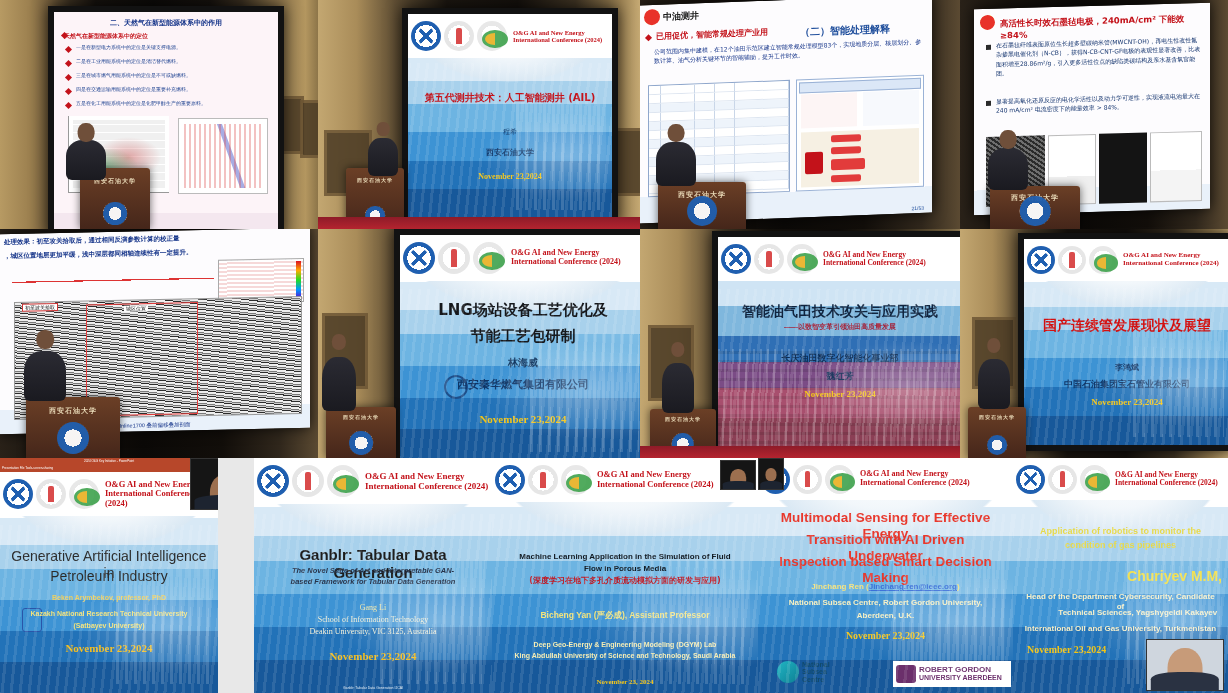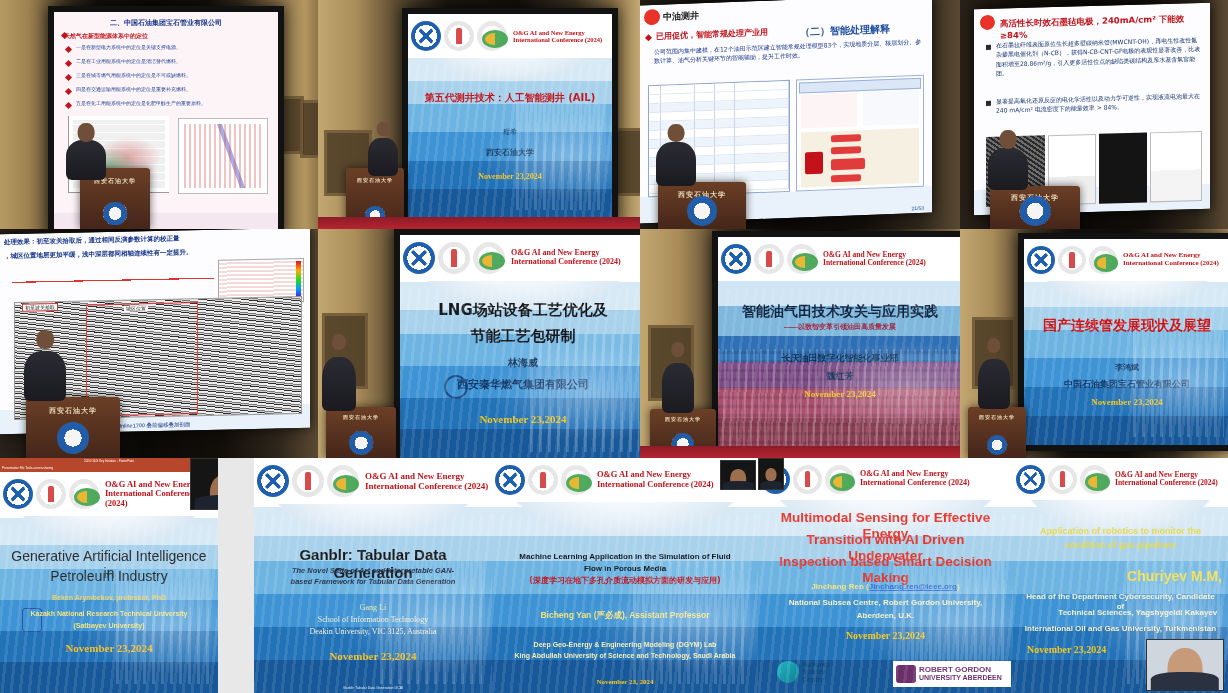--- a/index.html
+++ b/index.html
@@ -122,21 +122,21 @@
 <body>
 
 <div class="collage">
 
   <div class="cell" style="left:0;top:0;width:318px;height:229px;">
     <div class="hall"></div>
     <div class="doorpanel" style="left:268px;top:96px;width:30px;height:52px;"></div>
     <div class="doorpanel" style="left:300px;top:100px;width:18px;height:52px;"></div>
     <div class="screen frame" style="left:48px;top:6px;width:224px;height:218px;">
       <div class="slide-content pink">
-        <div class="cn-head" style="top:6px;font-size:7px;">二、中国石油集团宝石管业有限公司</div>
+        <div class="cn-head" style="top:6px;font-size:7px;">二、天然气在新型能源体系中的作用</div>
         <div class="cn-head cn-red" style="top:20px;font-size:6px;text-align:left;left:10px;">天然气在新型能源体系中的定位</div>
         <div class="bullet" style="left:8px;top:21px;"></div>
 
         <div class="bullet" style="left:12px;top:35px;"></div>
         <div style="position:absolute;left:22px;top:32px;right:12px;color:#1a3f8f;font-size:5px;font-family:'DejaVu Sans',sans-serif;">一是在新型电力系统中的定位是关键支撑电源。</div>
         <div class="bullet" style="left:12px;top:49px;"></div>
         <div style="position:absolute;left:22px;top:46px;right:12px;color:#1a3f8f;font-size:5px;font-family:'DejaVu Sans',sans-serif;">二是在工业用能系统中的定位是清洁替代燃料。</div>
         <div class="bullet" style="left:12px;top:63px;"></div>
         <div style="position:absolute;left:22px;top:60px;right:12px;color:#1a3f8f;font-size:5px;font-family:'DejaVu Sans',sans-serif;">三是在城市燃气用能系统中的定位是不可或缺燃料。</div>
         <div class="bullet" style="left:12px;top:77px;"></div>

